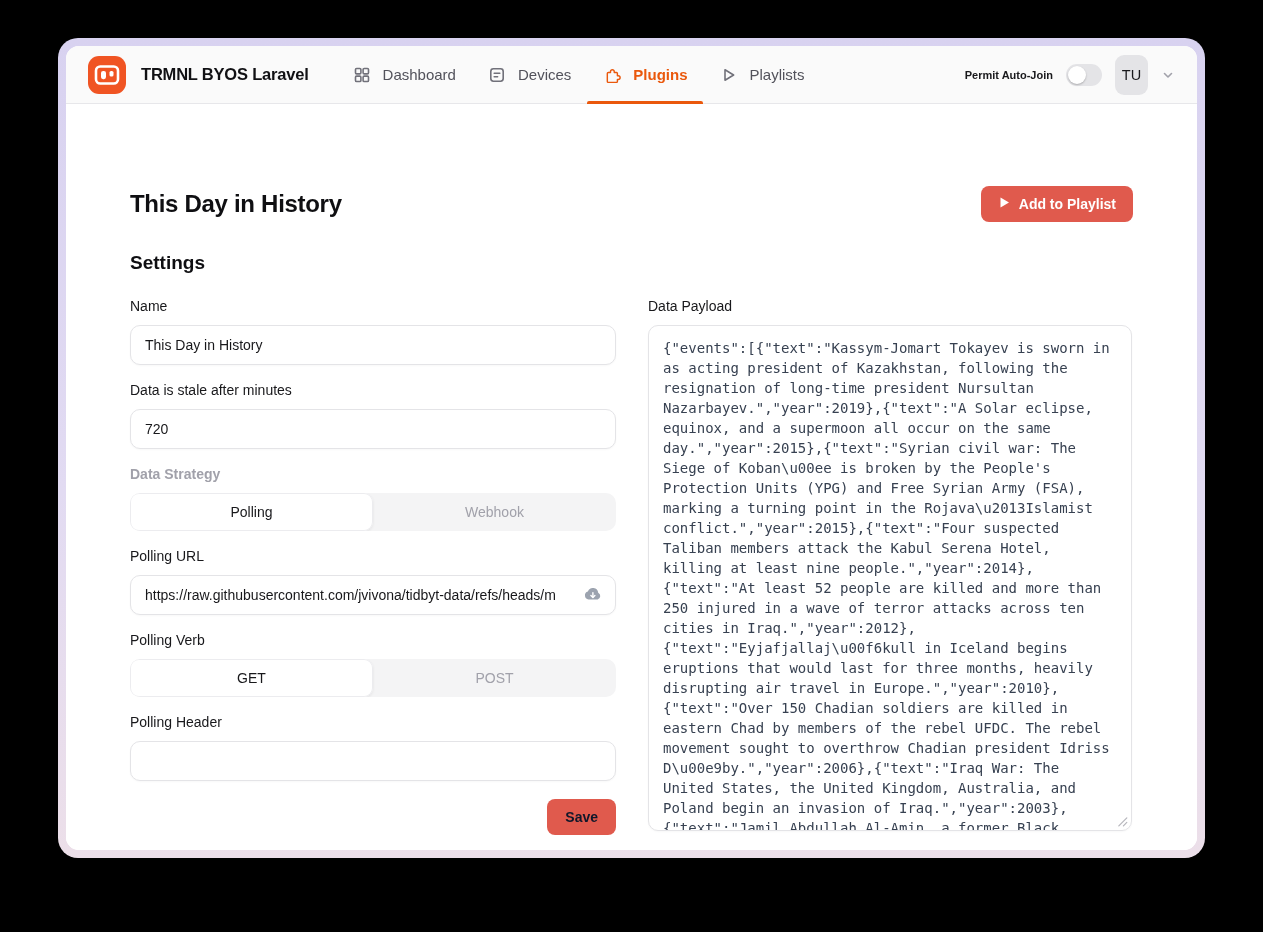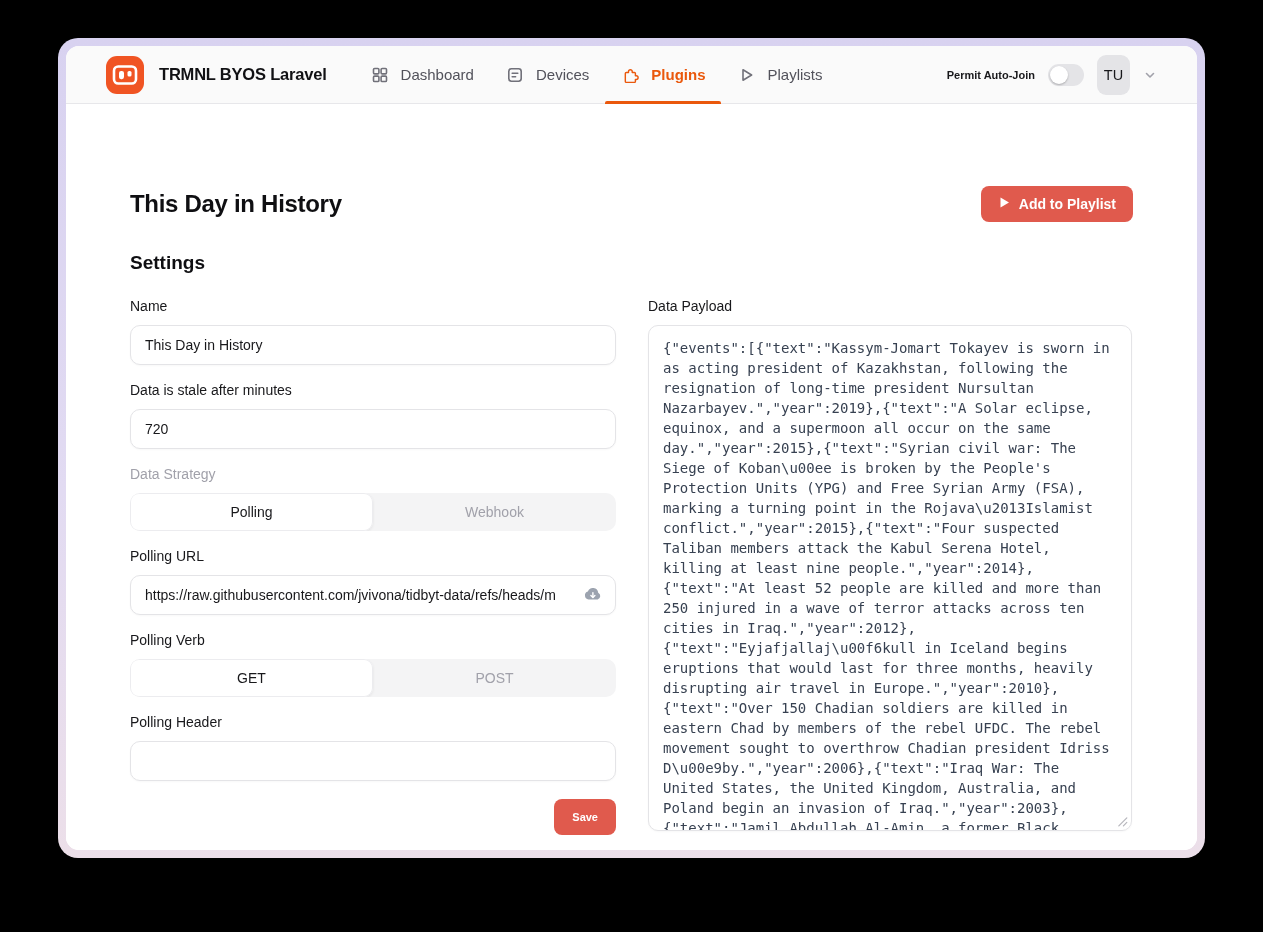--- a/index.html
+++ b/index.html
@@ -8,21 +8,21 @@
 
   .frame { position:absolute; left:58px; top:38px; width:1147px; height:820px;
            border-radius:20px; padding:8px;
            background:linear-gradient(180deg,#d8d2f0 0%,#e2dbf2 55%,#ecdfe9 100%);
            box-shadow:0 10px 30px rgba(0,0,0,.6); }
   .card { width:100%; height:100%; background:#fff; border-radius:13px; overflow:hidden;
           display:flex; flex-direction:column; }
 
   
   .topbar { height:58px; flex:0 0 58px; background:#fafafa; border-bottom:1px solid #e7e7ea;
-            display:flex; align-items:stretch; padding:0 40px; }
+            display:flex; align-items:stretch; padding:0 22px; }
   .brand { display:flex; align-items:center; gap:15px; }
   .logo { width:38px; height:38px; border-radius:11px; background:#f05423;
           display:flex; align-items:center; justify-content:center; }
   .app-title { font-size:16.5px; font-weight:700; color:#111114; letter-spacing:-.2px; white-space:nowrap; }
   .nav { display:flex; align-items:stretch; margin-left:28px; }
   .nav-item { position:relative; display:flex; align-items:center; gap:12px; padding:0 16px;
               font-size:15px; color:#52525b; cursor:pointer; white-space:nowrap; }
   .nav-item svg { display:block; }
   .nav-item.active { color:#ea580c; font-weight:600; }
   .nav-item.active::after { content:""; position:absolute; left:0; right:0; bottom:-1px;
@@ -43,38 +43,38 @@
   .page-title { font-size:24px; font-weight:700; color:#0f0f12; letter-spacing:-.3px; }
   .btn-red { display:inline-flex; align-items:center; gap:9px; background:#e05a4d; color:#fff;
              border:none; border-radius:8px; height:36px; padding:8px 17px; font-size:14px;
              font-weight:600; font-family:inherit; cursor:pointer; }
   .section-title { margin-top:30px; font-size:19px; font-weight:700; color:#0f0f12; }
 
   .form-grid { margin-top:24px; display:grid; grid-template-columns:486px 484px; column-gap:32px;
                align-items:start; }
   .group { margin-bottom:17px; }
   .field-label { display:block; font-size:14px; font-weight:500; color:#18181b; margin-bottom:11px; }
-  .field-label.muted { color:#a1a1aa; font-weight:400; }
+  .field-label.muted { color:#a1a1aa; font-weight:700; }
   .text-input { width:100%; height:40px; border:1px solid #e4e4e7; border-radius:10px;
                 padding:0 14px; font-size:14px; color:#18181b; font-family:inherit;
                 background:#fff; outline:none; box-shadow:0 1px 2px rgba(0,0,0,.03); }
   .input-wrap { position:relative; }
   .input-wrap .text-input { padding-right:40px; }
   .input-icon { position:absolute; right:13px; top:50%; transform:translateY(-50%);
                 display:flex; cursor:pointer; }
 
   .segmented { display:flex; background:#f4f4f5; border-radius:10px; height:38px; overflow:hidden; }
   .segment { flex:1; display:flex; align-items:center; justify-content:center; font-size:14px;
              color:#a1a1aa; cursor:pointer; border-radius:9px; }
   .segment.active { background:#fff; color:#18181b; font-weight:500;
                     box-shadow:0 1px 3px rgba(0,0,0,.08), inset 0 0 0 1px #ececef; }
 
   .save-row { display:flex; justify-content:flex-end; margin-top:18px; }
-  .btn-save { background:#e05a4d; color:#ffffff; border:none; border-radius:8px; height:36px;
-              padding:0 18px; font-size:11px; font-weight:600; font-family:inherit; cursor:pointer; }
+  .btn-save { background:#e05a4d; color:#0f172a; border:none; border-radius:8px; height:36px;
+              padding:0 18px; font-size:14px; font-weight:600; font-family:inherit; cursor:pointer; }
 
   .payload-wrap { position:relative; }
   .payload { width:484px; height:506px; border:1px solid #e4e4e7; border-radius:10px;
              padding:12px 14px; resize:none; overflow:hidden; background:#fff; outline:none;
              font-family:"DejaVu Sans Mono","Liberation Mono",monospace; font-size:14px;
              line-height:20px; color:#374151; box-shadow:0 1px 2px rgba(0,0,0,.03);
              white-space:pre-wrap; word-wrap:break-word; }
   .resize-grip { position:absolute; right:4px; bottom:4px; pointer-events:none; }
 </style>
 </head>

